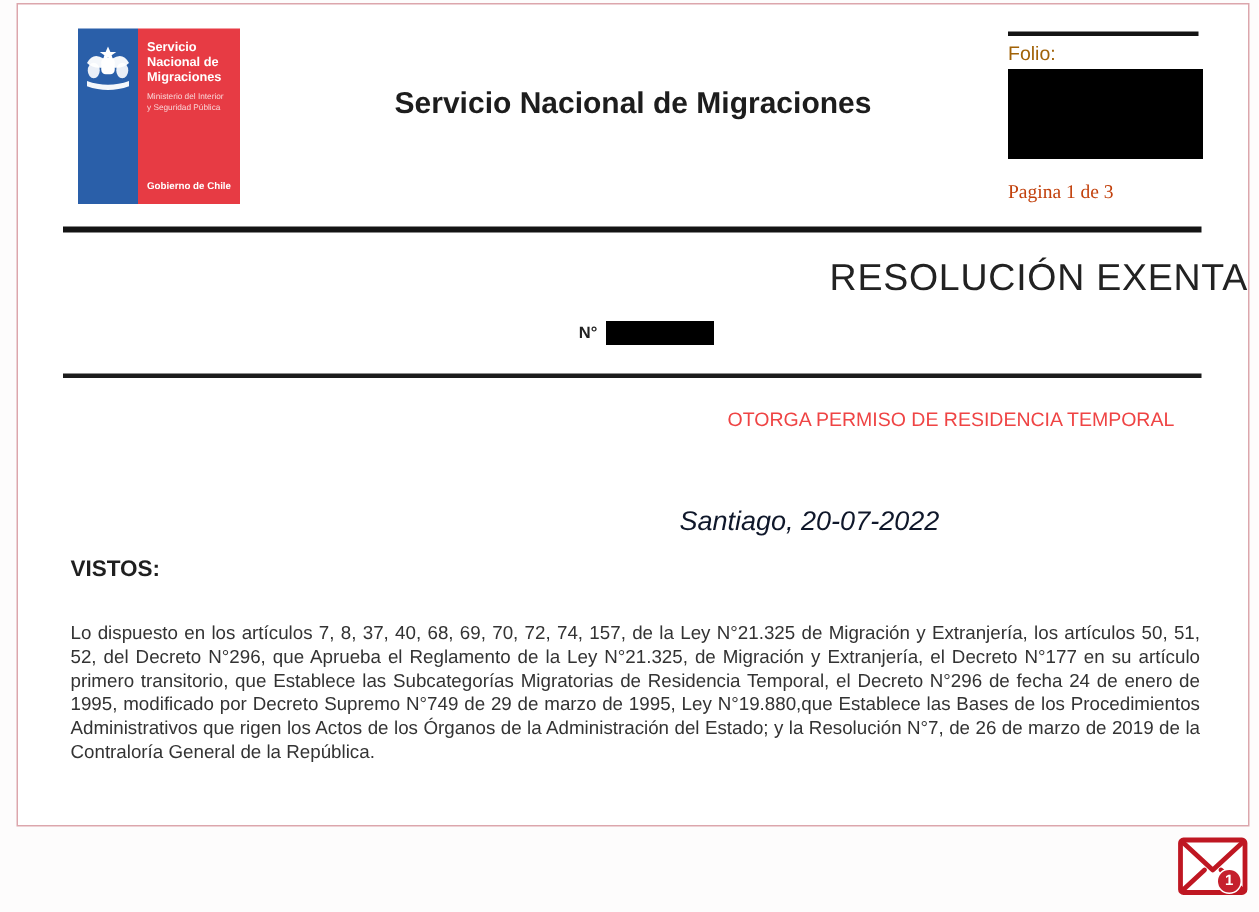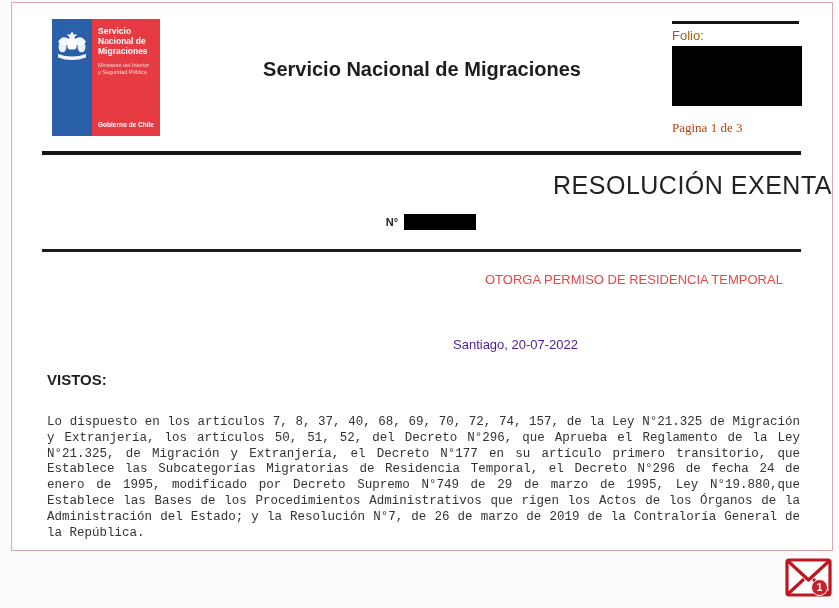--- a/index.html
+++ b/index.html
@@ -38,27 +38,27 @@
 
   
   .res-title { left:0; top:168px; width:100%; text-align:right; font-size:25px; letter-spacing:0.5px; color:#222; }
   .num-row { left:0; top:211px; width:100%; display:flex; justify-content:center; align-items:center; gap:6px; transform:translateX(9px); }
   .num-prefix { font-size:11px; font-weight:bold; color:#222; }
   .num-box { width:72px; height:16px; background:#000; }
   .rule-2 { left:30px; top:246px; width:759px; height:3px; background:#1c1c1c; }
 
   
   .subject { left:441px; top:268px; width:325px; font-size:13px; line-height:17px; color:#ef4444;margin-left:32px; }
-  .place-date { left:441px; top:334px; font-size:13px; color:#4c1d95; }
+  .place-date { left:441px; top:334px; font-size:18px; color:#0f172a;font-style:italic; }
 
   
   .vistos { left:35px; top:368px; font-size:15px; font-weight:bold; color:#1f1f1f; }
   .paragraph {
     left:35px; top:412px; width:753px;
-    font-size:12.5px; line-height:15.8px; text-align:justify; color:#333;font-family:Liberation Mono, monospace;
+    font-size:12.5px; line-height:15.8px; text-align:justify; color:#333;
   }
 
   
   .mail-wrap { position:absolute; left:784px; top:554px; width:52px; height:50px; cursor:pointer; }
   .badge {
     position:absolute; left:27px; top:25px; width:17px; height:17px;
     background:#c5202d; border:1.5px solid #fff; border-radius:50%;
     color:#fff; font-size:10px; font-weight:bold;
     display:flex; align-items:center; justify-content:center;
   }

